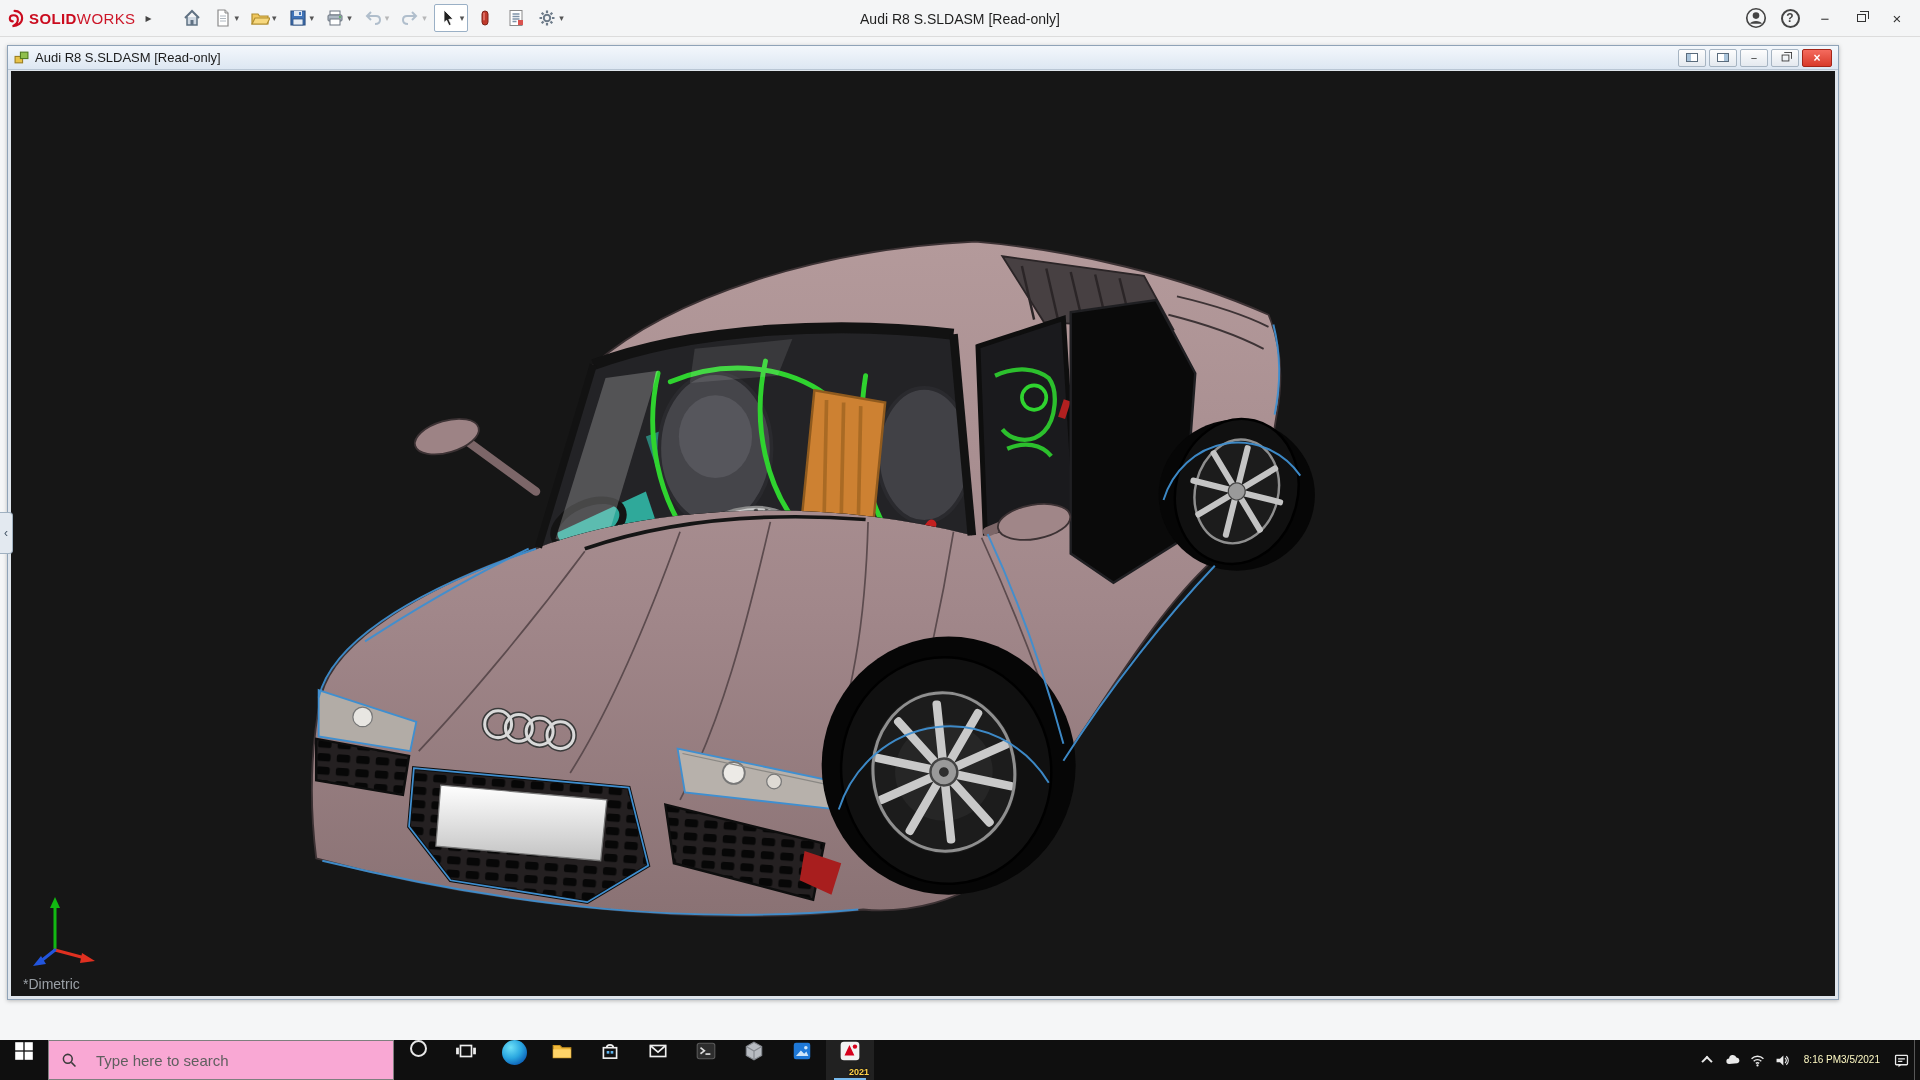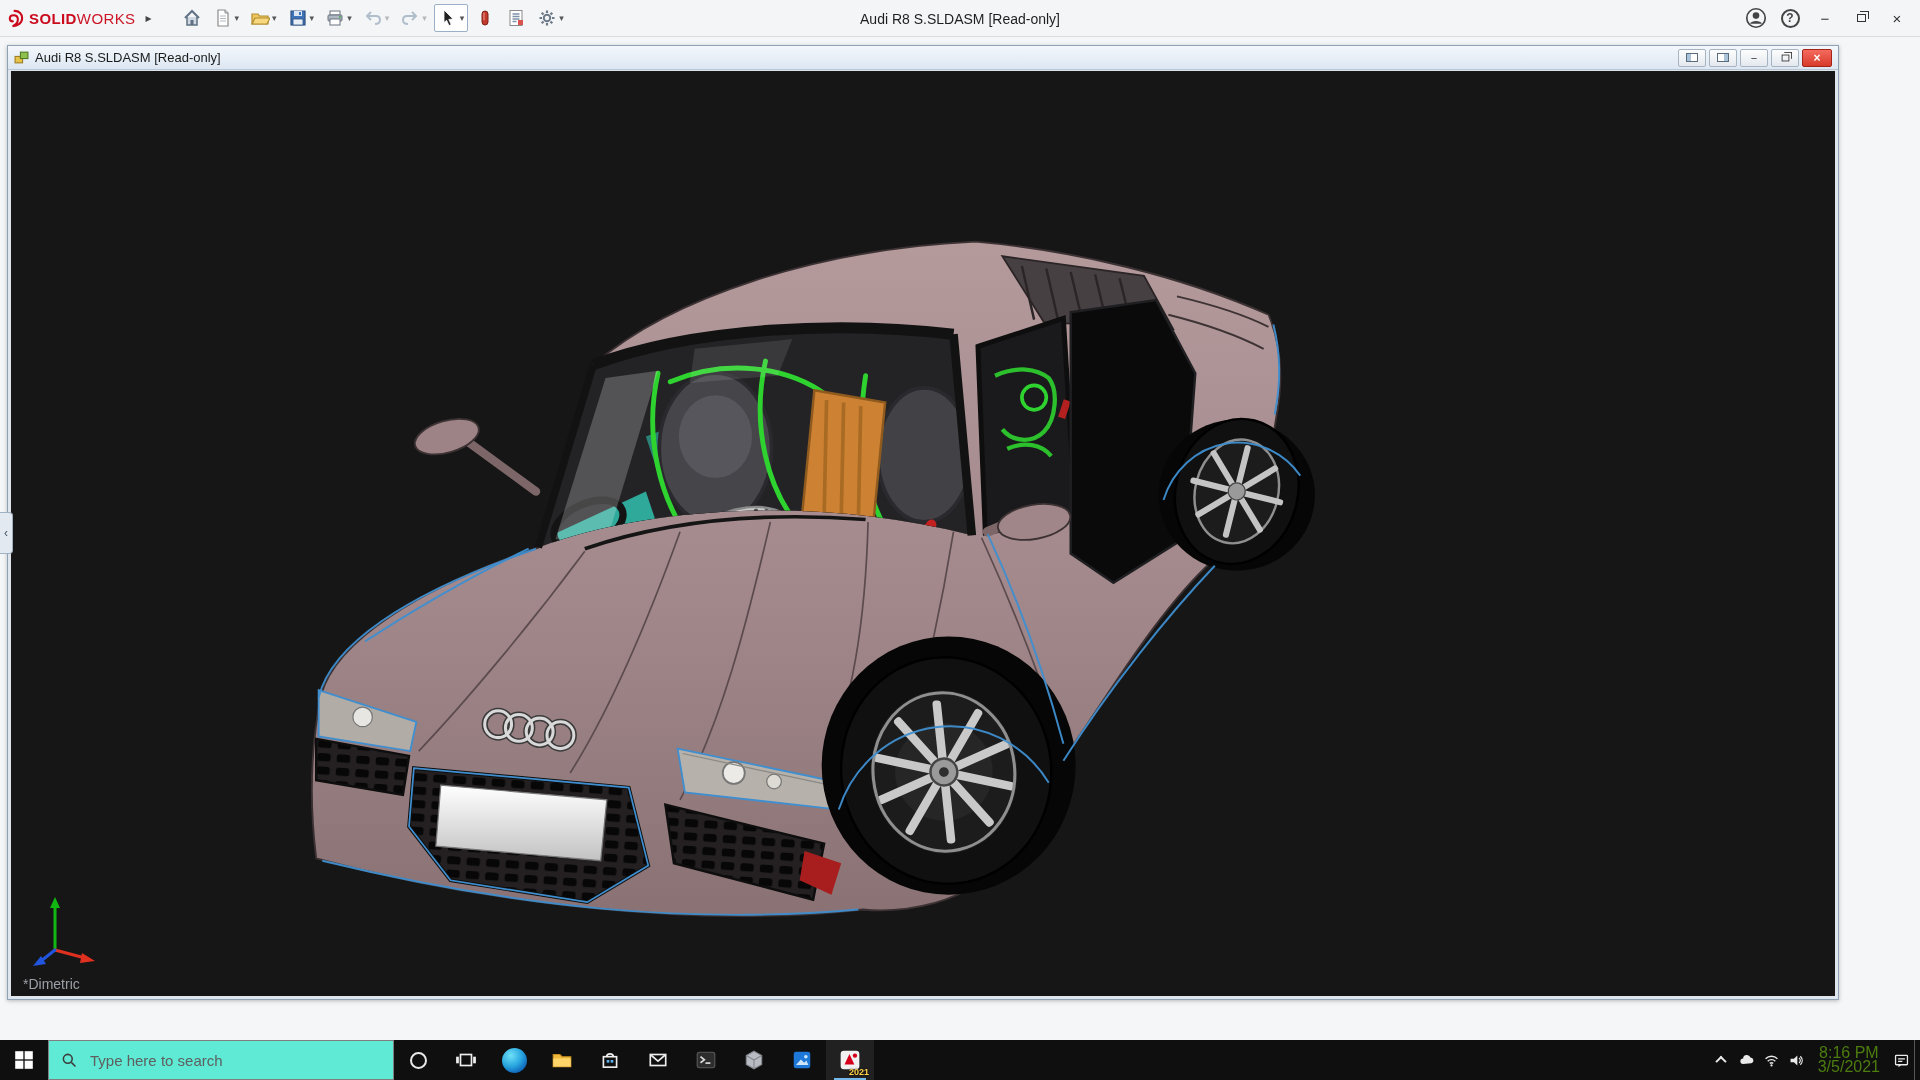--- a/index.html
+++ b/index.html
@@ -53,37 +53,37 @@
   .triad{position:absolute;left:14px;bottom:26px;width:80px;height:80px}
   .view-label{position:absolute;left:12px;bottom:4px;color:#9aa0a6;font-size:14px;font-weight:normal}
 
   .panel-tab{position:absolute;left:0;top:512px;width:13px;height:42px;background:#e3e9f0;border:1px solid #9fb0c0;
     border-left:none;border-radius:0 4px 4px 0;display:flex;align-items:center;justify-content:center;
     font-size:12px;color:#456;z-index:8}
 
   
   .taskbar{position:absolute;left:0;right:0;bottom:0;height:40px;background:var(--taskbar_bg,#0f0f0f);
     display:flex;align-items:stretch;z-index:20;color:#fff}
-  .task-btn{width:48px;display:flex;align-items:center;justify-content:center;position:relative}
+  .task-btn{width:48px;display:flex;align-items:flex-start;justify-content:center;position:relative}
   .task-btn svg{width:22px;height:22px}
   .task-btn.active-app{background:rgba(255,255,255,.08)}
   .task-btn.active-app::after{content:"";position:absolute;left:8px;right:8px;bottom:0;height:2px;background:#76b9ed}
-  .search-box{width:346px;background:#5eead4;border:1px solid #7f7f7f;display:flex;align-items:center;gap:12px;padding:0 12px}
+  .search-box{width:346px;background:#f9a8d4;border:1px solid #7f7f7f;display:flex;align-items:center;gap:18px;padding:0 12px}
   .search-box svg{width:17px;height:17px;flex:none}
   .search-text{color:#5f5f5f;font-size:15px;white-space:nowrap}
   .cortana-ring{width:17px;height:17px;border:2px solid #e8e8e8;border-radius:50%}
   .edge-orb{width:25px;height:25px;border-radius:50%;
     background:radial-gradient(circle at 35% 30%, #6ee0f7, #2aa7e0 45%, #0d62b8 78%, #0a4f96)}
   .sw-badge{position:absolute;right:5px;bottom:3px;font-size:9px;font-weight:bold;color:#ffd24a;text-shadow:0 0 2px #000}
   .tray{margin-left:auto;display:flex;align-items:stretch}
   .tray-btn{width:25px;display:flex;align-items:center;justify-content:center}
   .tray-btn svg{width:17px;height:17px}
   .chev-up{width:8px;height:8px;border-left:2px solid #e8e8e8;border-top:2px solid #e8e8e8;transform:rotate(45deg) translate(1px,1px)}
-  .clock{display:flex;flex-direction:column;align-items:center;justify-content:center;font-size:16px;line-height:14px;
-    padding:0 9px;text-align:center;color:#4d7c0f}
+  .clock{display:flex;flex-direction:row;align-items:center;justify-content:center;font-size:10px;line-height:14px;
+    padding:0 9px;text-align:center;color:#fef9c3}
   .show-desktop{width:6px;border-left:1px solid rgba(255,255,255,.3)}
 </style>
 </head>
 <body>
 
 <div class="screen">
 
   <header class="app-titlebar">
     <div class="brand">
       <svg width="19" height="19" viewBox="0 0 20 20">

